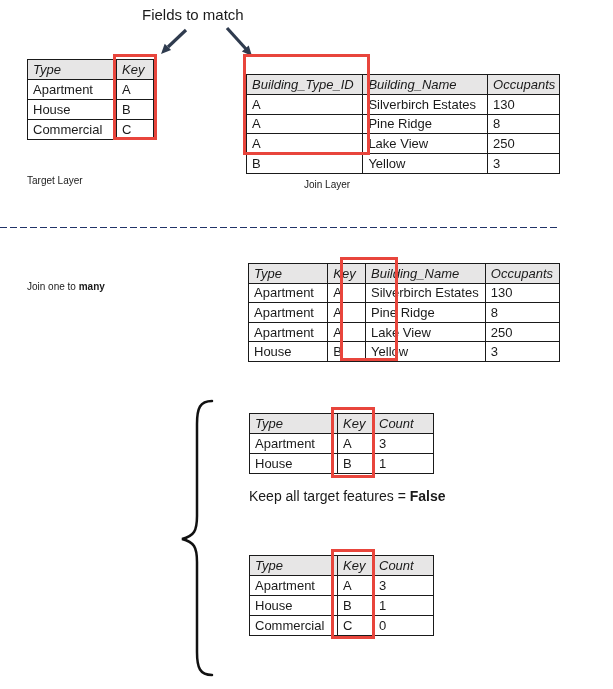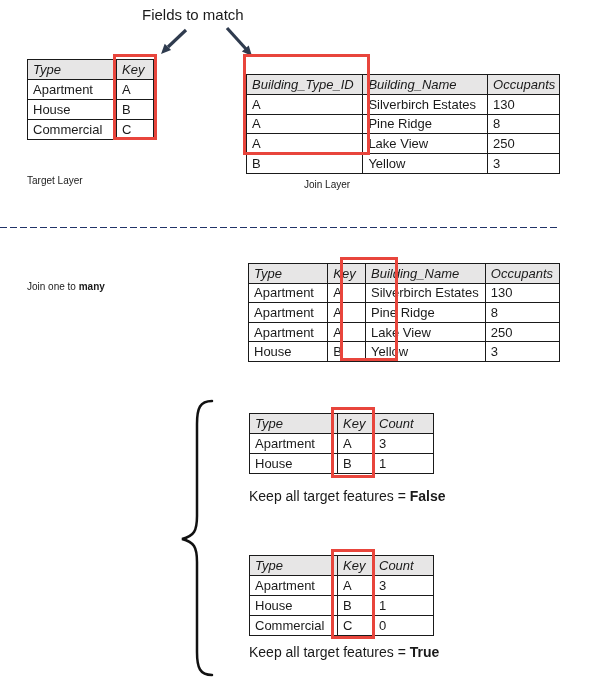--- a/index.html
+++ b/index.html
@@ -237,15 +237,14 @@
           <tr>
             <td>Commercial</td>
             <td>C</td>
             <td>0</td>
           </tr>
         </tbody>
       </table>
     </div>
   <div class="redbox rb-true"></div>
 
-  <div class="abs cap cap-true"><span>Keep all target features = </span><b>True</b></div>
 
 </div>
 
 </body></html>

